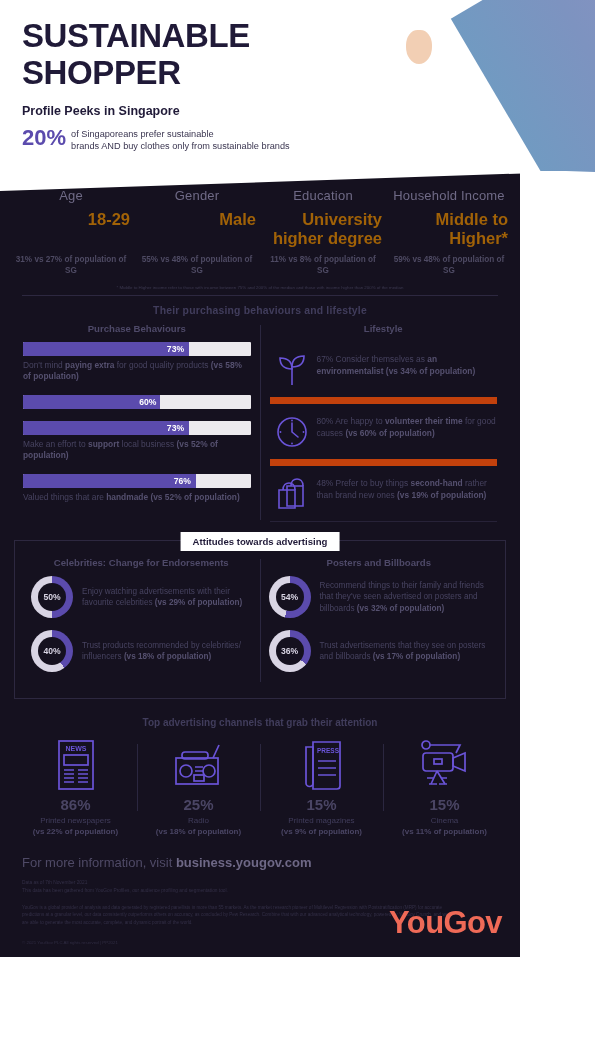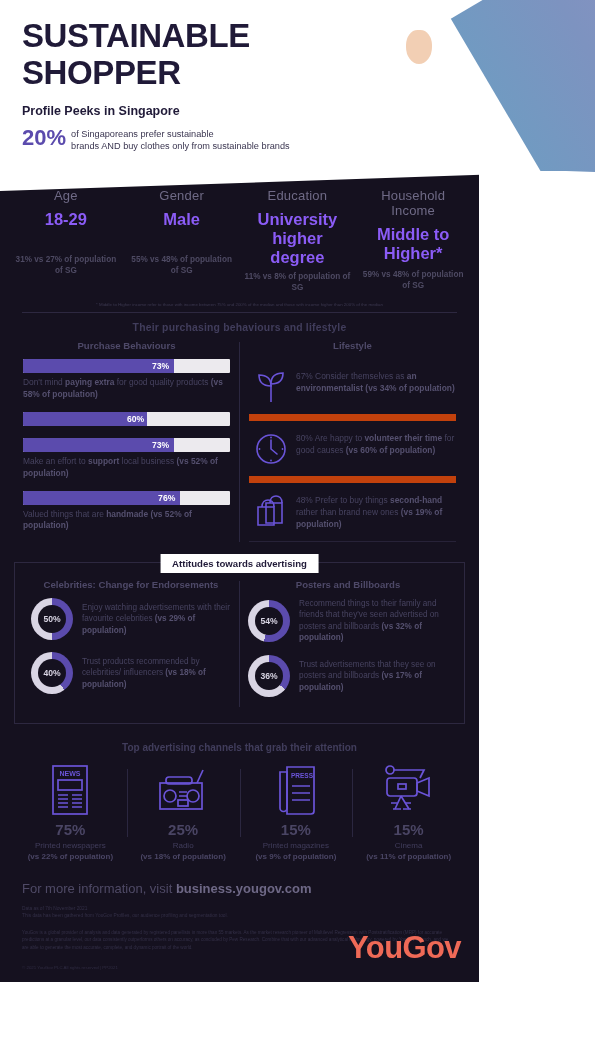--- a/index.html
+++ b/index.html
@@ -1,17 +1,17 @@
 <!DOCTYPE html>
 <html><head>
 <meta charset="utf-8">
 <style>
   html,body{margin:0;padding:0;background:#ffffff;}
   body{width:595px;height:1045px;overflow:hidden;font-family:"Liberation Sans",sans-serif;}
-  .page{position:relative;width:479px;height:1045px;background:#ffffff;}
+  .page{position:relative;width:520px;height:1045px;background:#ffffff;}
 
   
   .header{position:relative;width:595px;height:172px;background:#ffffff;overflow:hidden;}
   .hero-photo{position:absolute;inset:0;
     background:
       radial-gradient(circle at 78% 22%, rgba(255,255,255,.42) 0 6px, transparent 7px),
       radial-gradient(circle at 86% 14%, rgba(255,255,255,.35) 0 5px, transparent 6px),
       radial-gradient(circle at 93% 30%, rgba(255,255,255,.30) 0 5px, transparent 6px),
       radial-gradient(circle at 70% 9%, rgba(255,255,255,.30) 0 5px, transparent 6px),
       radial-gradient(circle at 97% 52%, rgba(255,255,255,.25) 0 5px, transparent 6px),
@@ -51,21 +51,21 @@
 
   
   .dark{position:relative;background:#15111f;color:#ffffff;}
   .diag-top{position:absolute;top:-1px;left:0;width:595px;height:20px;background:#ffffff;
      clip-path:polygon(0 0,100% 0,100% 0,0 100%);}
 
   
   .demo{display:flex;padding:16px 8px 4px 8px;}
   .demo-col{flex:1;text-align:center;padding:0 4px;}
   .demo-label{font-size:13px;color:#6f6a86;margin-bottom:7px;letter-spacing:.2px;}
-  .demo-value{font-size:16.5px;font-weight:bold;color:#8b5cf6;line-height:1.16;min-height:40px;}
+  .demo-value{font-size:16.5px;font-weight:bold;color:#a16207;line-height:1.16;min-height:40px;text-align:right;}
   .demo-sub{margin-top:5px;font-size:8.2px;font-weight:bold;color:#4e4a63;line-height:1.34;}
   .demo-note{font-size:4.4px;color:#3c3850;text-align:center;padding:4px 30px 0 30px;}
   .rule{height:1px;background:#2d2840;margin:5px 22px 0 22px;}
 
   .section-title{text-align:center;font-size:10.4px;font-weight:bold;color:#413d5c;padding:9px 0 7px 0;letter-spacing:.2px;}
 
   
   .two-col{display:flex;padding:0 14px 6px 14px;}
   .col{flex:1;padding:0 9px;}
   .col-div{width:1px;background:#2b2740;margin:2px 0;}
@@ -321,21 +321,21 @@
       <div class="ch-col">
         <div class="ch-icon">
           <svg width="40" height="52" viewBox="0 0 40 52" fill="none" stroke="#6a54d8" stroke-width="1.7">
             <rect x="3" y="2" width="34" height="48"></rect>
             <text x="20" y="12" font-size="7" font-weight="bold" fill="#6a54d8" stroke="none" text-anchor="middle" font-family="Liberation Sans, sans-serif">NEWS</text>
             <rect x="8" y="16" width="24" height="10"></rect>
             <path d="M8 31 h10 M8 35 h10 M8 39 h10 M8 43 h10"></path>
             <path d="M22 31 h10 M22 35 h10 M22 39 h10 M22 43 h10"></path>
           </svg>
         </div>
-        <div class="ch-pct">75%</div>
+        <div class="ch-pct">86%</div>
         <div class="ch-name"><span>Printed newspapers</span><br><b>(vs 22% of population)</b></div>
       </div>
 
       <div class="ch-col">
         <div class="ch-icon">
           <svg width="52" height="46" viewBox="0 0 52 46" fill="none" stroke="#6a54d8" stroke-width="1.7">
             <path d="M40 16 L46 3"></path>
             <rect x="3" y="16" width="42" height="26"></rect>
             <rect x="9" y="10" width="26" height="7" rx="3"></rect>
             <circle cx="13" cy="29" r="6"></circle>

